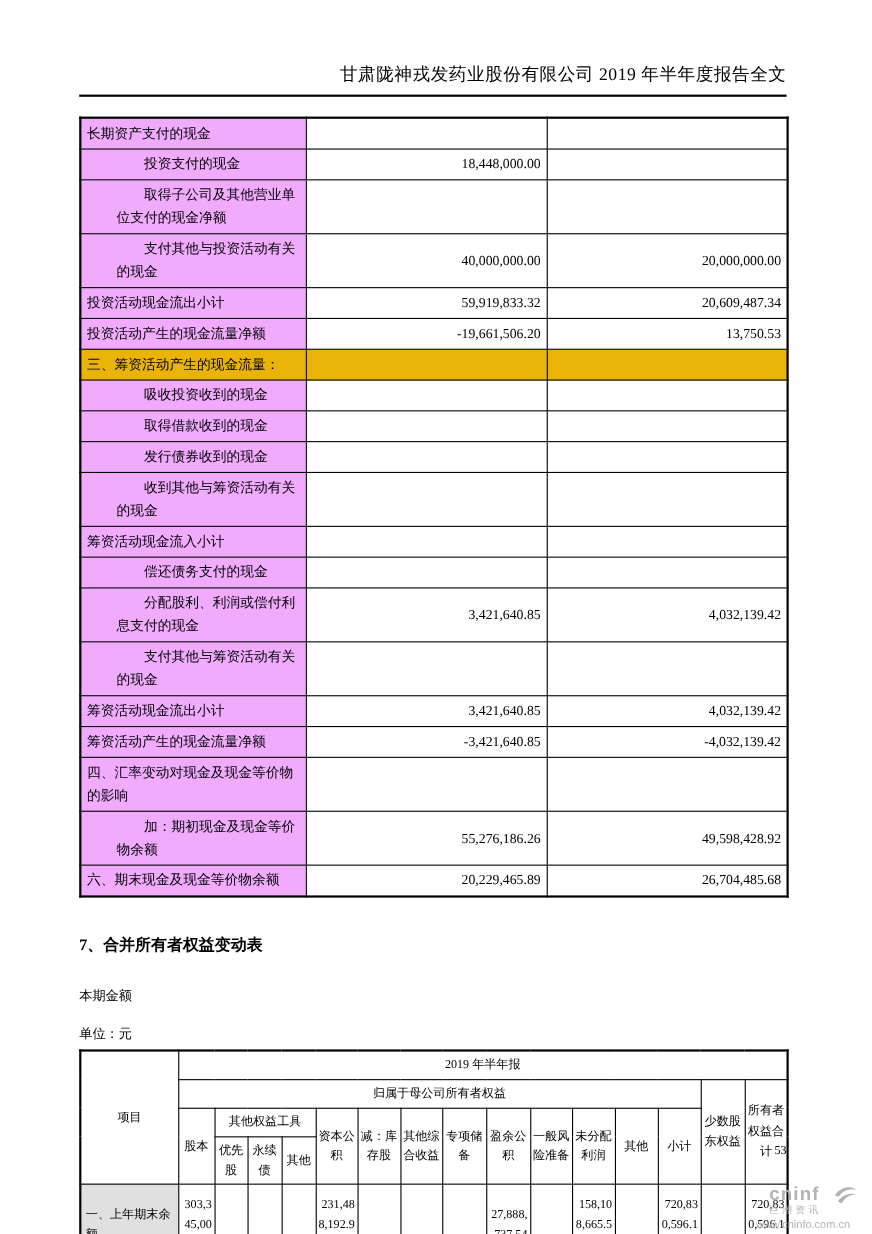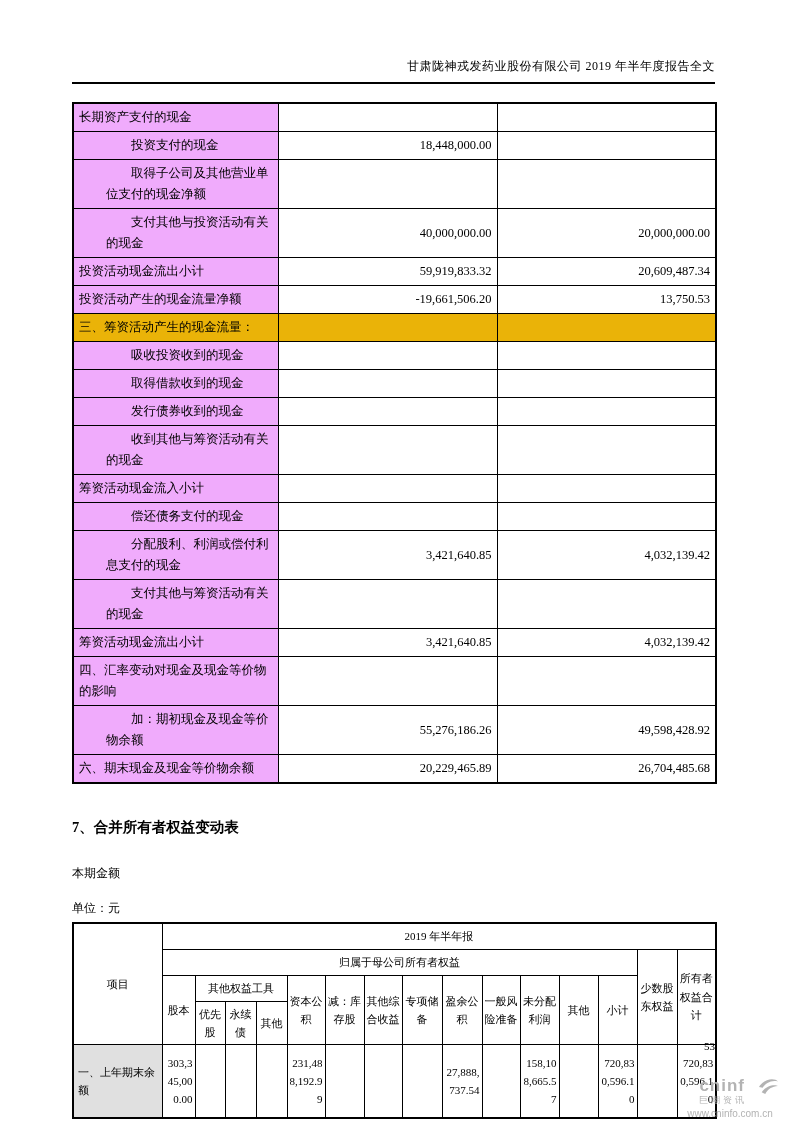--- a/index.html
+++ b/index.html
@@ -11,21 +11,21 @@
     font-family: "Liberation Serif","DejaVu Serif",serif;
     color: #000;
     overflow: hidden;
   }
   .content { position:absolute; left:72px; top:0; width:643px; }
 
   
   .doc-header {
     padding-top: 58px;
     text-align: right;
-    font-size: 12px;
+    font-size: 16px;
     letter-spacing: .5px;
     border-bottom: 2px solid #000;
     padding-bottom: 7px;
   }
 
   
   table { border-collapse: collapse; width: 100%; table-layout: fixed; }
   .cash-table { margin-top: 18px; border: 2px solid #000; }
   .cash-table td {
     border: 1.5px solid #000;
@@ -160,20 +160,25 @@
           </tr>
           <tr>
             <td class="lbl ind">支付其他与筹资活动有关的现金</td>
             <td class="num"></td>
             <td class="num"></td>
           </tr>
           <tr>
             <td class="lbl">筹资活动现金流出小计</td>
             <td class="num">3,421,640.85</td>
             <td class="num">4,032,139.42</td>
+          </tr>
+          <tr>
+            <td class="lbl">筹资活动产生的现金流量净额</td>
+            <td class="num">-3,421,640.85</td>
+            <td class="num">-4,032,139.42</td>
           </tr>
           <tr>
             <td class="lbl">四、汇率变动对现金及现金等价物的影响</td>
             <td class="num"></td>
             <td class="num"></td>
           </tr>
           <tr>
             <td class="lbl ind">加：期初现金及现金等价物余额</td>
             <td class="num">55,276,186.26</td>
             <td class="num">49,598,428.92</td>

